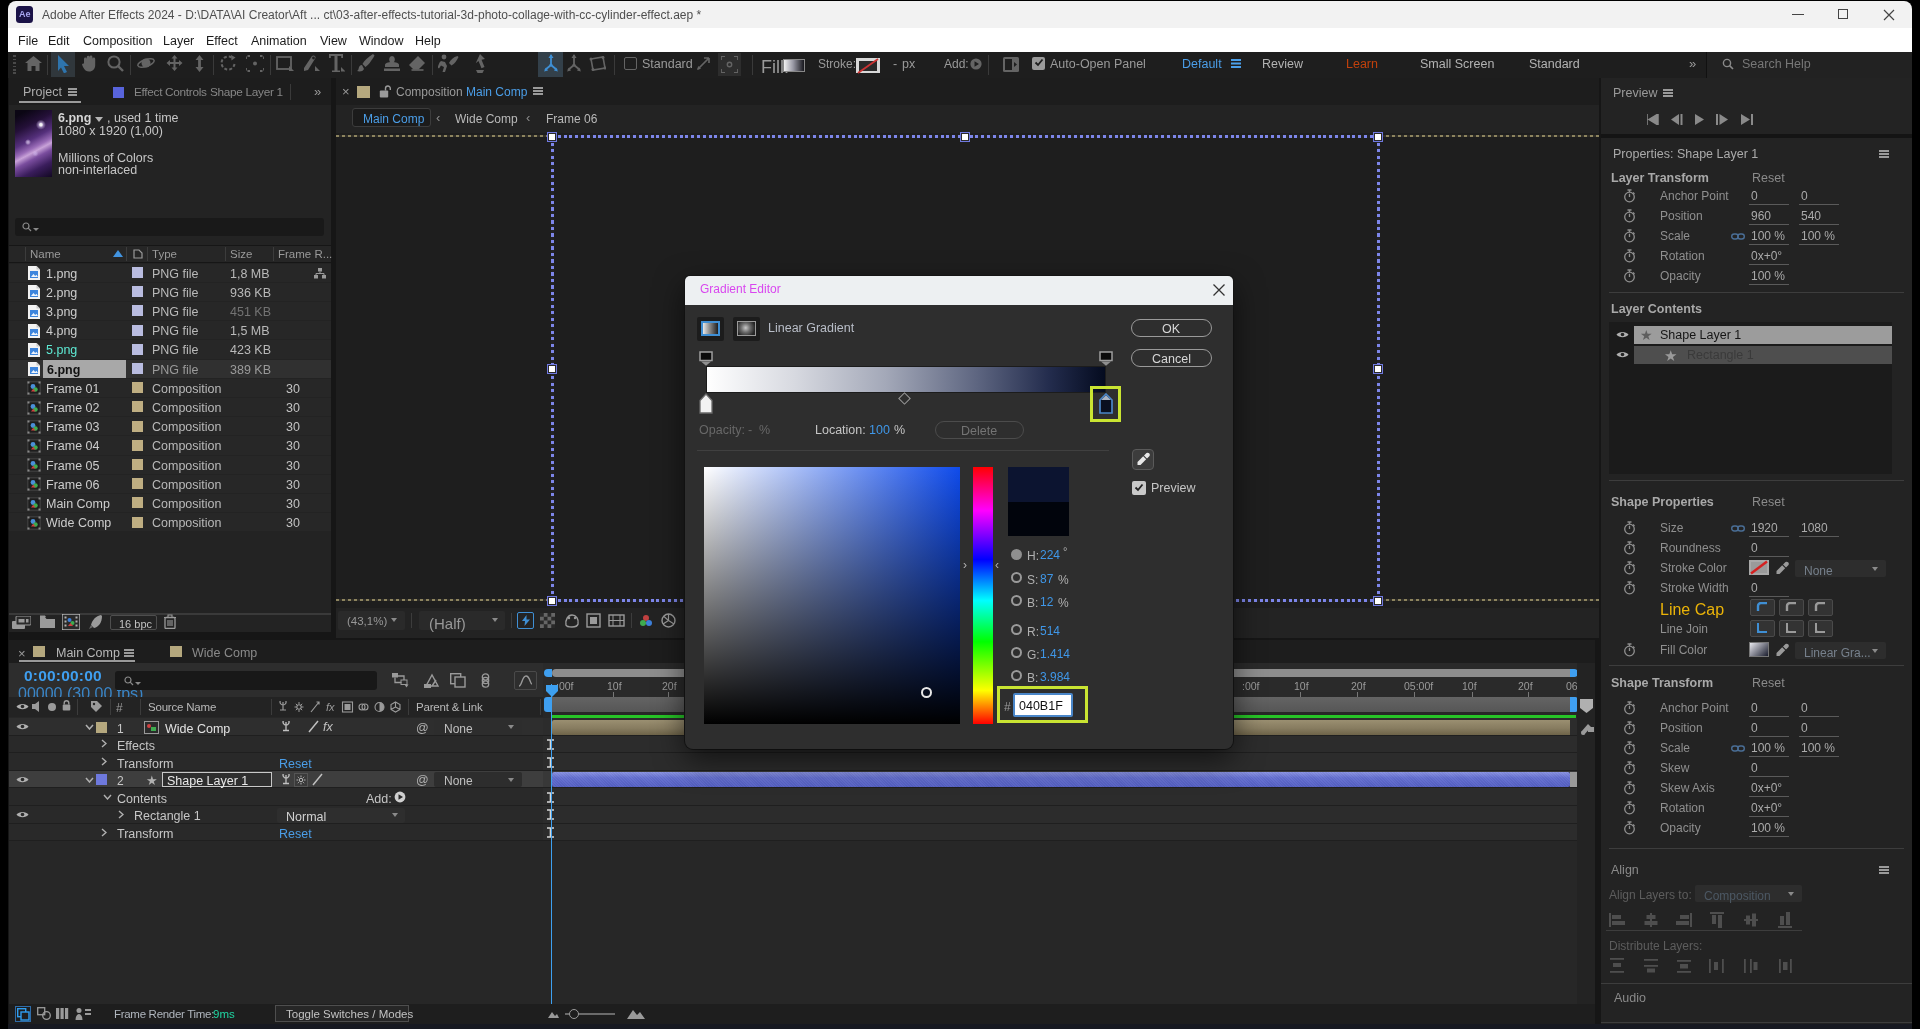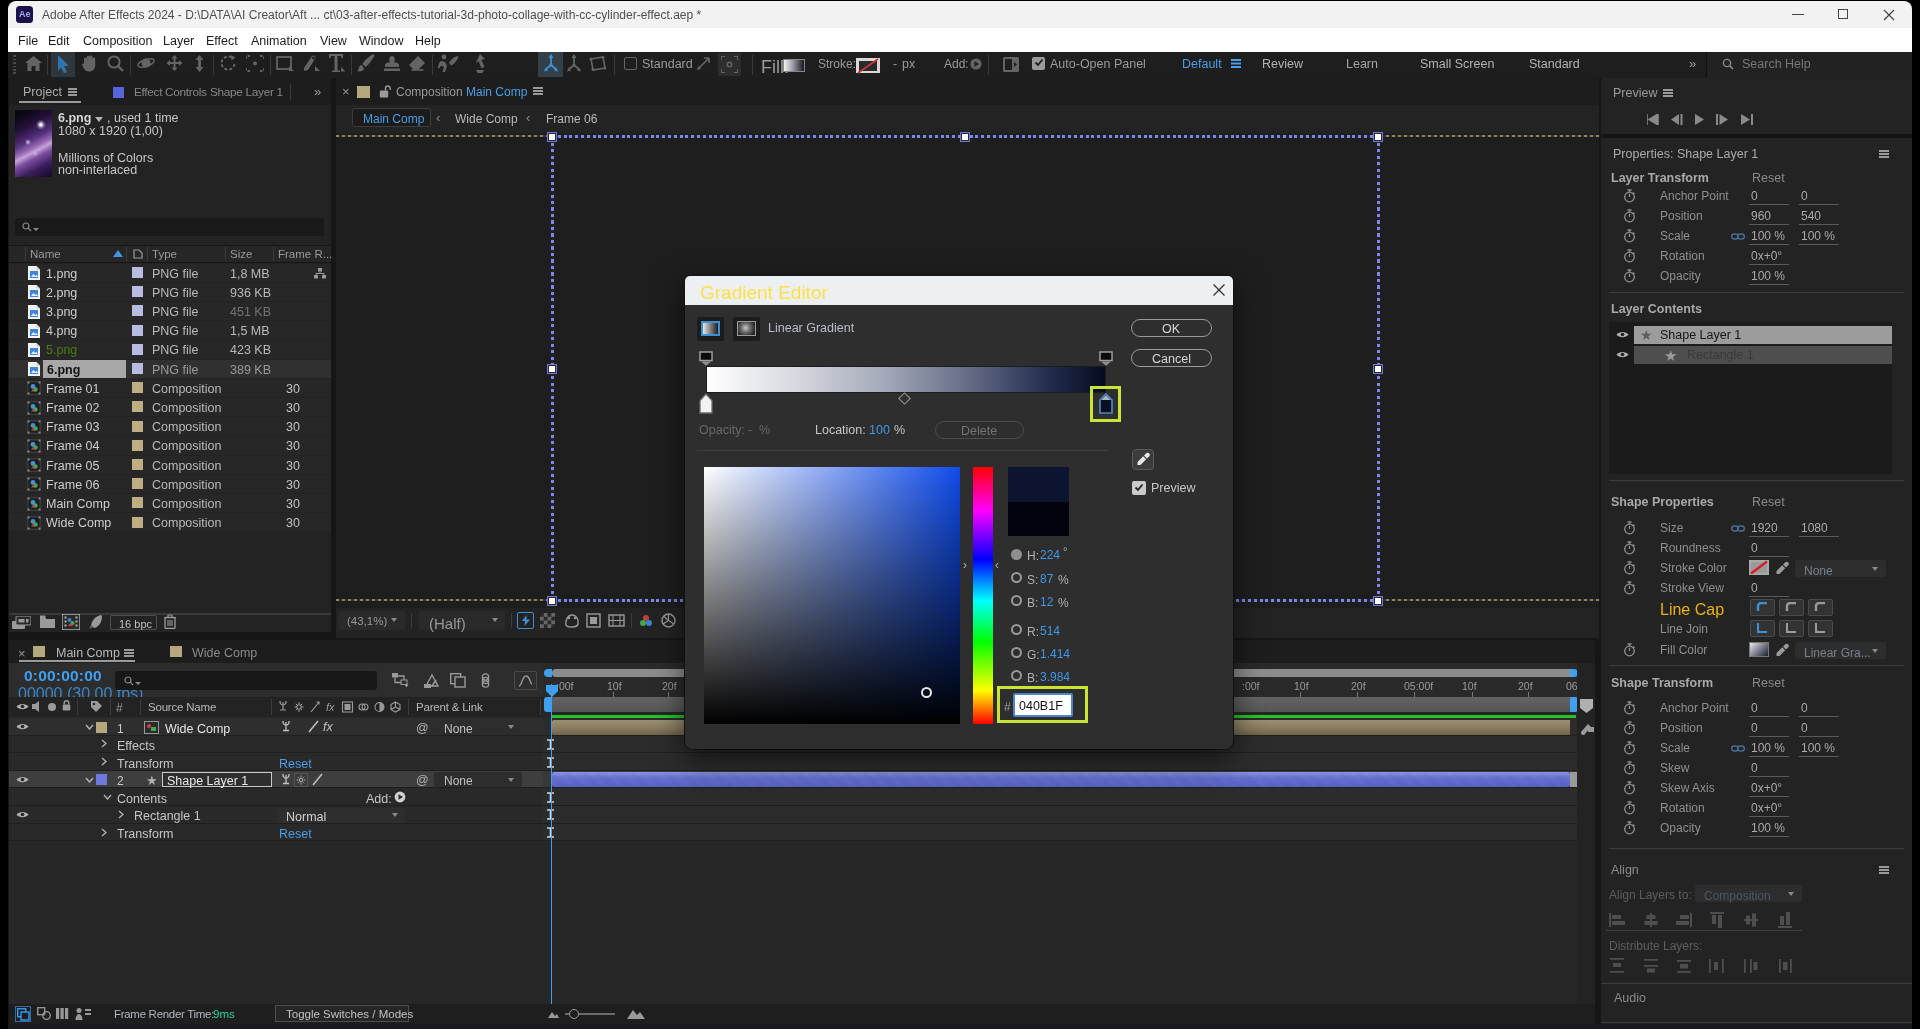--- a/index.html
+++ b/index.html
@@ -217,21 +217,21 @@
 <div class="a" style="left:1032px;top:57px;width:13px;height:13px;background:#9a9a9a;border-radius:2px"></div>
 <div class="a" style="left:1034px;top:58px;width:10px;height:9px">
     <svg width="10" height="9">
       <path d="M1.5 4.5 L4 7 8.5 1.5" stroke="#1e1e1e" stroke-width="1.8" fill="none"></path>
     </svg>
   </div>
 <div class="a tx" style="left:1050px;top:58px;font-size:12.5px;color:#9a9a9a">Auto-Open Panel</div>
 <div class="a tx" style="left:1182px;top:58px;font-size:12.5px;color:#4b9ee8">Default</div>
 <div class="a" style="left:1231px;top:59px;width:10px;height:1.5px;background:#4b9ee8;box-shadow:0 3.5px 0 #4b9ee8,0 7px 0 #4b9ee8"></div>
 <div class="a tx" style="left:1262px;top:58px;font-size:12.5px;color:#b3b3b3">Review</div>
-<div class="a tx" style="left:1346px;top:58px;font-size:12.5px;color:#a3a3a3">Learn</div>
+<div class="a tx" style="left:1346px;top:58px;font-size:12.5px;color:#c2410c">Learn</div>
 <div class="a tx" style="left:1420px;top:58px;font-size:12.5px;color:#b3b3b3">Small Screen</div>
 <div class="a tx" style="left:1529px;top:58px;font-size:12.5px;color:#b3b3b3">Standard</div>
 <div class="a tx" style="left:1689px;top:57px;font-size:13px;color:#9a9a9a">»</div>
 <div class="a" style="left:1706px;top:52px;width:1px;height:26px;background:#111"></div>
 <div class="a" style="left:1707px;top:52px;width:205px;height:26px;background:#222"></div>
 <div class="a" style="left:1722px;top:58px;width:12px;height:12px">
     <svg width="12" height="12">
       <circle cx="5" cy="5" r="3.6" fill="none" stroke="#8a8a8a" stroke-width="1.4"></circle>
       <path d="M7.6 7.6 L11 11" stroke="#8a8a8a" stroke-width="1.6"></path>
     </svg>
@@ -358,21 +358,21 @@
 <div class="a tx" style="left:230px;top:325.1px;font-size:12.5px;color:#b9b9b9">1,5 MB</div>
 <div class="a" style="left:9px;top:340.3px;width:322px;height:18.4px;background:#272727"></div>
 <div class="a" style="left:28px;top:342.9px;width:12px;height:14px">
     <svg width="12" height="14">
       <path d="M0 0 h8.5 L12 3.5 V14 H0z" fill="#f2f2f2"></path>
       <path d="M8.5 0 L12 3.5 H8.5z" fill="#c9c9c9"></path>
       <rect x="2" y="5" width="8" height="7" fill="#3d85dd"></rect>
       <path d="M3 11 l2.5-3 1.7 2 1.2-1.2 1.6 2.2z" fill="#eef4fc"></path>
     </svg>
   </div>
-<div class="a tx" style="left:46px;top:344.3px;font-size:12.5px;color:#4d7c0f">5.png</div>
+<div class="a tx" style="left:46px;top:344.3px;font-size:12.5px;color:#5eead4">5.png</div>
 <div class="a" style="left:132px;top:343.8px;width:11px;height:11px;background:#b9bce0"></div>
 <div class="a tx" style="left:152px;top:344.3px;font-size:12.5px;color:#b9b9b9">PNG file</div>
 <div class="a tx" style="left:230px;top:344.3px;font-size:12.5px;color:#b9b9b9">423 KB</div>
 <div class="a" style="left:9px;top:359.5px;width:322px;height:18.4px;background:#303030"></div>
 <div class="a" style="left:28px;top:362.1px;width:12px;height:14px">
     <svg width="12" height="14">
       <path d="M0 0 h8.5 L12 3.5 V14 H0z" fill="#f2f2f2"></path>
       <path d="M8.5 0 L12 3.5 H8.5z" fill="#c9c9c9"></path>
       <rect x="2" y="5" width="8" height="7" fill="#3d85dd"></rect>
       <path d="M3 11 l2.5-3 1.7 2 1.2-1.2 1.6 2.2z" fill="#eef4fc"></path>
@@ -825,21 +825,21 @@
 <div class="a" style="left:1795px;top:560px;width:91px;height:17px;background:#2d2d2d;border-radius:2px"></div>
 <div class="a tx" style="left:1804px;top:565px;font-size:12px;color:#76808c">None</div>
 <div class="a" style="left:1872px;top:567px;width:0;height:0;border-left:3.5px solid transparent;border-right:3.5px solid transparent;border-top:4px solid #8a8a8a"></div>
 <div class="a" style="left:1623px;top:581px;width:13px;height:14px">
     <svg width="13" height="14">
       <circle cx="6.5" cy="8" r="4.8" fill="none" stroke="#8f8f8f" stroke-width="1.3"></circle>
       <path d="M6.5 8 V4.8 M4.5 1 h4 M6.5 1 v2" stroke="#8f8f8f" stroke-width="1.3" fill="none"></path>
       <path d="M10 3.5 l1.5 1.5" stroke="#8f8f8f" stroke-width="1.3"></path>
     </svg>
   </div>
-<div class="a tx" style="left:1660px;top:582px;font-size:12px;color:#8f8f8f">Stroke View</div>
+<div class="a tx" style="left:1660px;top:582px;font-size:12px;color:#8f8f8f">Stroke Width</div>
 <div class="a tx" style="left:1751px;top:582px;font-size:12px;color:#aaaaaa">0</div>
 <div class="a" style="left:1749px;top:595.5px;width:40px;height:1px;background:#5a5a5a"></div>
 <div class="a tx" style="left:1660px;top:602px;font-size:16px;color:#eab308">Line Cap</div>
 <div class="a tx" style="left:1660px;top:623px;font-size:12px;color:#8f8f8f">Line Join</div>
 <div class="a" style="left:1750px;top:599px;width:25px;height:17px;background:#333;border:1px solid #4a4a4a;border-radius:2px"></div>
 <div class="a" style="left:1756px;top:602px;width:13px;height:11px">
     <svg width="13" height="11">
       <path d="M2 9 V4 a3 3 0 0 1 3-3 h6" fill="none" stroke="#3f8fd4" stroke-width="2.4"></path>
     </svg>
   </div>
@@ -1424,21 +1424,21 @@
 <div class="a" style="left:565px;top:1013px;width:50px;height:1.5px;background:#6a6a6a"></div>
 <div class="a" style="left:569px;top:1008.5px;width:10px;height:10px;border:1.6px solid #9a9a9a;border-radius:50%;background:#1e1e1e"></div>
 <div class="a" style="left:627px;top:1008px;width:18px;height:11px">
     <svg width="18" height="11">
       <path d="M0 11 L6 2 10 7 13 4 18 11z" fill="#9a9a9a"></path>
     </svg>
   </div>
 
 <div class="a" style="left:685px;top:276px;width:548px;height:473px;border-radius:5px 5px 8px 8px;background:#2e2e2e;box-shadow:0 10px 30px rgba(0,0,0,.6),0 0 0 1px #191919"></div>
 <div class="a" style="left:685px;top:276px;width:548px;height:28.5px;border-radius:5px 5px 0 0;background:#edf0f2"></div>
-<div class="a tx" style="left:700px;top:283px;font-size:19px;color:#fde047">Gradient Editor</div>
+<div class="a tx" style="left:700px;top:283px;font-size:12px;color:#d946ef">Gradient Editor</div>
 <div class="a" style="left:1213px;top:284px;width:12px;height:12px">
     <svg width="12" height="12">
       <path d="M0.5 0.5 L11.5 11.5 M11.5 0.5 L0.5 11.5" stroke="#333" stroke-width="1.3"></path>
     </svg>
   </div>
 
 <div class="a" style="left:697px;top:317px;width:27px;height:24px;background:#1c1c1c;border-radius:2px"></div>
 <div class="a" style="left:701px;top:321px;width:19px;height:15px;border:2px solid #3f8fd4;background:linear-gradient(to right,#e8e8e8,#8a8a8a 45%,#1e1e1e)"></div>
 <div class="a" style="left:733px;top:317px;width:27px;height:24px;background:#1c1c1c;border-radius:2px"></div>
 <div class="a" style="left:737px;top:321px;width:19px;height:15px;border:1.5px solid #9a9a9a;background:radial-gradient(circle at 45% 45%,#c8c8c8 0%,#6a6a6a 40%,#252525 80%)"></div>

